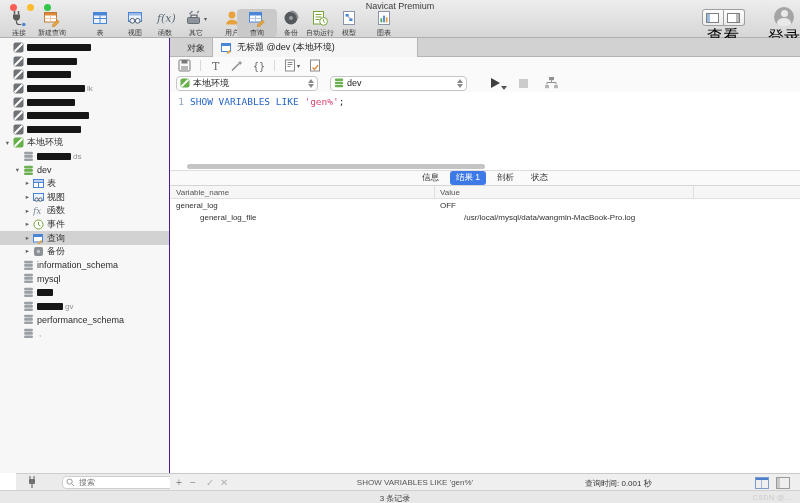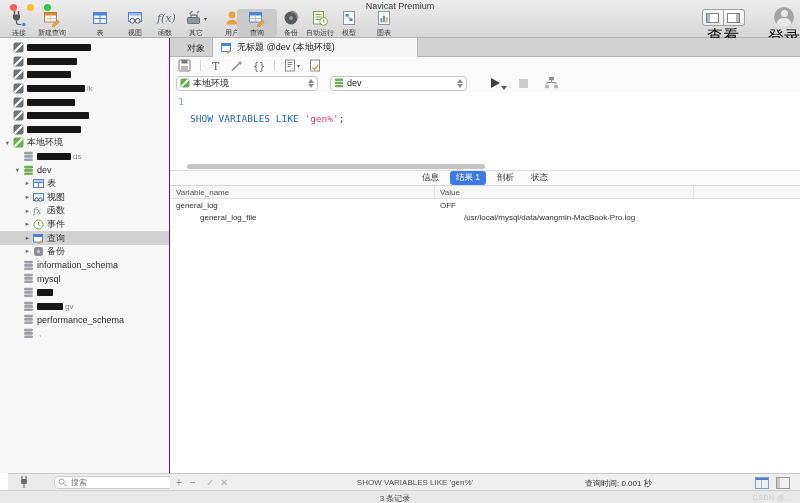--- a/index.html
+++ b/index.html
@@ -36,21 +36,21 @@
            border-right:1px solid #4c1d95;box-sizing:border-box;overflow:hidden;}
   .tree{position:absolute;left:0;top:3px;right:0;}
   .trow{display:flex;align-items:center;height:13.6px;padding-left:3px;font-size:9px;color:#2d2d2d;white-space:nowrap;}
   .trow.l1{padding-left:13px;}
   .trow.l2{padding-left:23px;}
   .trow.sel{background:#d2d2d2;}
   .arr{width:9px;flex:none;font-size:6.5px;color:#666;text-align:center;line-height:1;}
   .ti{width:12px;height:12px;flex:none;margin-right:3px;display:flex;align-items:center;justify-content:center;}
   .redact{height:7px;background:#161616;border-radius:1px;flex:none;}
   .frag{color:#8c8c8c;font-size:8px;margin-left:2px;}
-  .sfoot{position:absolute;left:8px;top:473px;width:170px;height:17px;background:#ebebeb;
+  .sfoot{position:absolute;left:16px;top:473px;width:170px;height:17px;background:#ebebeb;
          border-top:1px solid #cccccc;border-right:2px solid #ec4899;box-sizing:border-box;display:flex;align-items:center;}
   .searchbox{margin-left:24px;width:126px;height:11px;background:#fff;border:1px solid #cfcfcf;border-radius:4px;
              display:flex;align-items:center;padding:0 3px;}
   .searchbox input{border:none;outline:none;width:100%;font-size:8px;color:#333;background:transparent;
                    font-family:"Liberation Sans","DejaVu Sans",sans-serif;}
   
   .rpanel{position:absolute;left:170px;top:38px;width:630px;height:452px;background:#fff;}
   .tabbar{position:absolute;left:0;top:0;right:0;height:19px;background:#d2d2d2;border-bottom:1px solid #b5b5b5;box-sizing:border-box;}
   .tab-obj{position:absolute;left:0;top:1px;width:52px;height:18px;display:flex;align-items:center;justify-content:center;
            font-size:9px;color:#333;}
@@ -67,21 +67,21 @@
   .steppers{position:absolute;right:3px;top:2px;display:flex;flex-direction:column;gap:1px;}
   .stup{width:0;height:0;border-left:3px solid transparent;border-right:3px solid transparent;border-bottom:4px solid #8a8a8a;}
   .stdn{width:0;height:0;border-left:3px solid transparent;border-right:3px solid transparent;border-top:4px solid #8a8a8a;}
   .runbtn{margin-left:24px;position:relative;width:14px;height:14px;display:flex;align-items:center;}
   .runtri{width:0;height:0;border-top:5.5px solid transparent;border-bottom:5.5px solid transparent;border-left:9px solid #3f3f3f;}
   .rundd{position:absolute;right:-2px;bottom:0;width:0;height:0;border-left:3px solid transparent;border-right:3px solid transparent;border-top:4px solid #555;}
   .stopbtn{margin-left:14px;width:9px;height:9px;background:#cbcbcb;}
   .planbtn{margin-left:16px;}
   .editor{position:absolute;left:0;top:54px;right:0;height:78px;background:#fff;font-family:"DejaVu Sans Mono",monospace;font-size:9.5px;}
   .lineno{position:absolute;left:4px;top:4px;width:10px;text-align:right;color:#8fa0c0;}
-  .codeline{position:absolute;left:20px;top:21px;white-space:pre;}
+  .codeline{position:absolute;left:20px;top:4px;white-space:pre;}
   .kw{color:#2766c5;}
   .str{color:#d6436e;}
   .term{color:#333;}
   .hscroll{position:absolute;left:17px;top:72px;width:298px;height:5px;background:#c4c4c4;border-radius:3px;}
   .rtabs{position:absolute;left:0;top:132px;right:0;height:16px;background:#fafafa;border-top:1px solid #dddddd;
          border-bottom:1px solid #d6d6d6;box-sizing:border-box;display:flex;align-items:center;justify-content:center;gap:5px;}
   .rtab{font-size:8.5px;color:#333;padding:1px 6px;border-radius:3px;}
   .rtab.on{background:#3e79e8;color:#fff;}
   .grid{position:absolute;left:0;top:148px;right:0;height:287px;background:#fff;}
   .ghead{position:absolute;left:0;top:0;right:0;height:13px;background:#f6f6f6;border-bottom:1px solid #e0e0e0;

